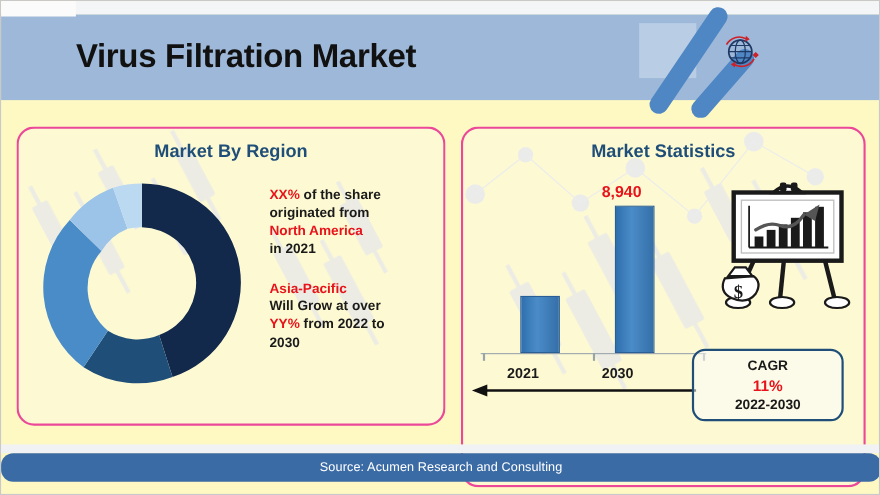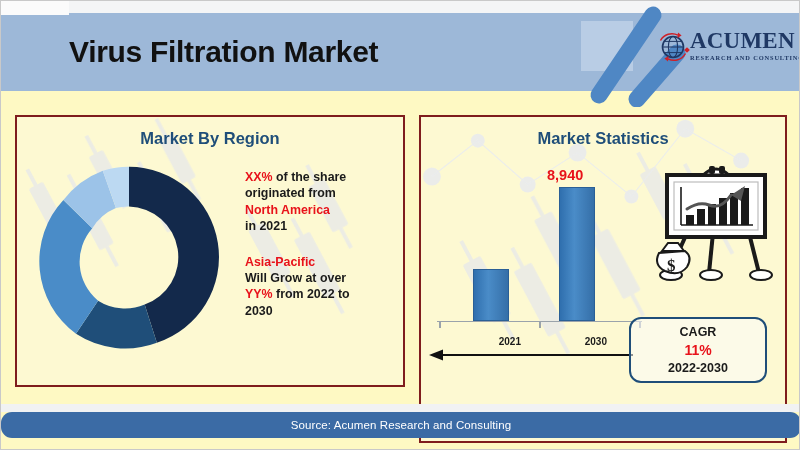--- a/index.html
+++ b/index.html
@@ -97,22 +97,22 @@
     font-weight: bold;
     color: #1f3864;
     letter-spacing: 0.85px;
     line-height: 9px;
     white-space: nowrap;
   }
 
   
   .panel {
     position: absolute;
-    border: 2px solid #7f1d1d;
-    border-radius: 0;
+    border: 2px solid #ec4899;
+    border-radius: 16px;
     background: rgba(252,252,252,0.28);
     z-index: 2;
     box-sizing: border-box;
   }
   .panel-left  { left: 14px;  top: 114px; width: 390px; height: 272px; }
   .panel-right { left: 418px; top: 114px; width: 368px; height: 328px; }
 
   .panel-title {
     position: absolute;
     top: 12px;
@@ -174,24 +174,24 @@
   }
   .tick {
     position: absolute;
     bottom: 35px;
     width: 1.5px; height: 7px;
     background: #9aa3ab;
   }
   .bar-label {
     position: absolute;
     bottom: 16px;
-    font-size: 10px;
+    font-size: 13px;
     font-weight: bold;
     color: #1a1a1a;
-    text-align: right;
+    text-align: left;
     white-space: nowrap;
   }
 
   
   .easel {
     position: absolute;
     left: 232px; top: 44px;
     width: 126px; height: 124px;
   }
 
@@ -322,24 +322,20 @@
         <ellipse cx="17" cy="16" rx="4.6" ry="10.5" fill="none" stroke="#1f3864" stroke-width="1.1"></ellipse>
         <line x1="6.5" y1="16" x2="27.5" y2="16" stroke="#1f3864" stroke-width="1.1"></line>
         <line x1="8.3" y1="10.4" x2="25.7" y2="10.4" stroke="#1f3864" stroke-width="1"></line>
         <line x1="8.3" y1="21.6" x2="25.7" y2="21.6" stroke="#1f3864" stroke-width="1"></line>
         <path d="M4.5 9.5 A13 13 0 0 1 22 4.2" fill="none" stroke="#cf2027" stroke-width="1.5"></path>
         <path d="M29.5 22.5 A13 13 0 0 1 12 27.8" fill="none" stroke="#cf2027" stroke-width="1.5"></path>
         <polygon points="22,1.6 25.6,4.6 21.4,7" fill="#cf2027"></polygon>
         <polygon points="12,30.4 8.4,27.4 12.6,25" fill="#cf2027"></polygon>
         <rect x="29" y="17" width="4" height="4" transform="rotate(45 31 19)" fill="#cf2027"></rect>
       </svg>
-      <div class="logo-text">
-        <div class="logo-acumen">ACUMEN</div>
-        <div class="logo-sub">RESEARCH AND CONSULTING</div>
-      </div>
     </div>
   </div>
 
   <div class="panel panel-left">
     <div class="panel-title">Market By Region</div>
 
     <div class="donut-wrap">
       <svg viewBox="0 0 200 200">
 
         <path d="M 100 8 A 92 92 0 0 1 128.43 187.44 L 115.98 148.54 A 51.5 51.5 0 0 0 100 48.5 Z" fill="#13294b"></path>

